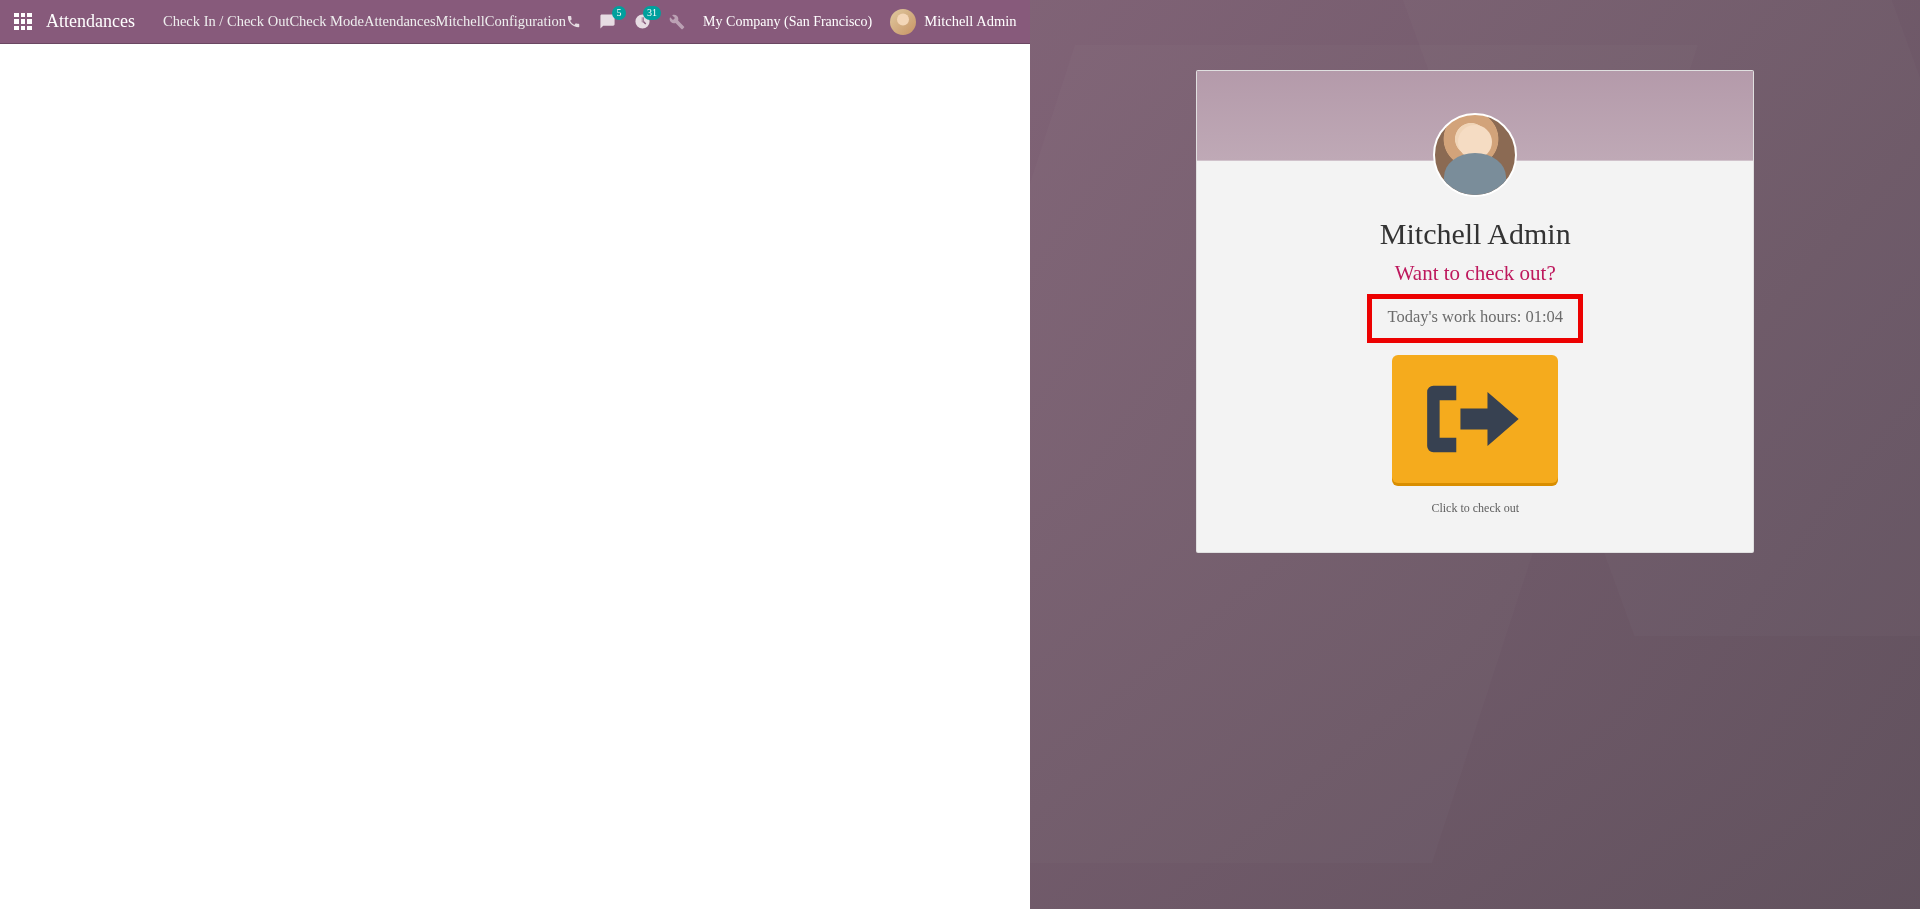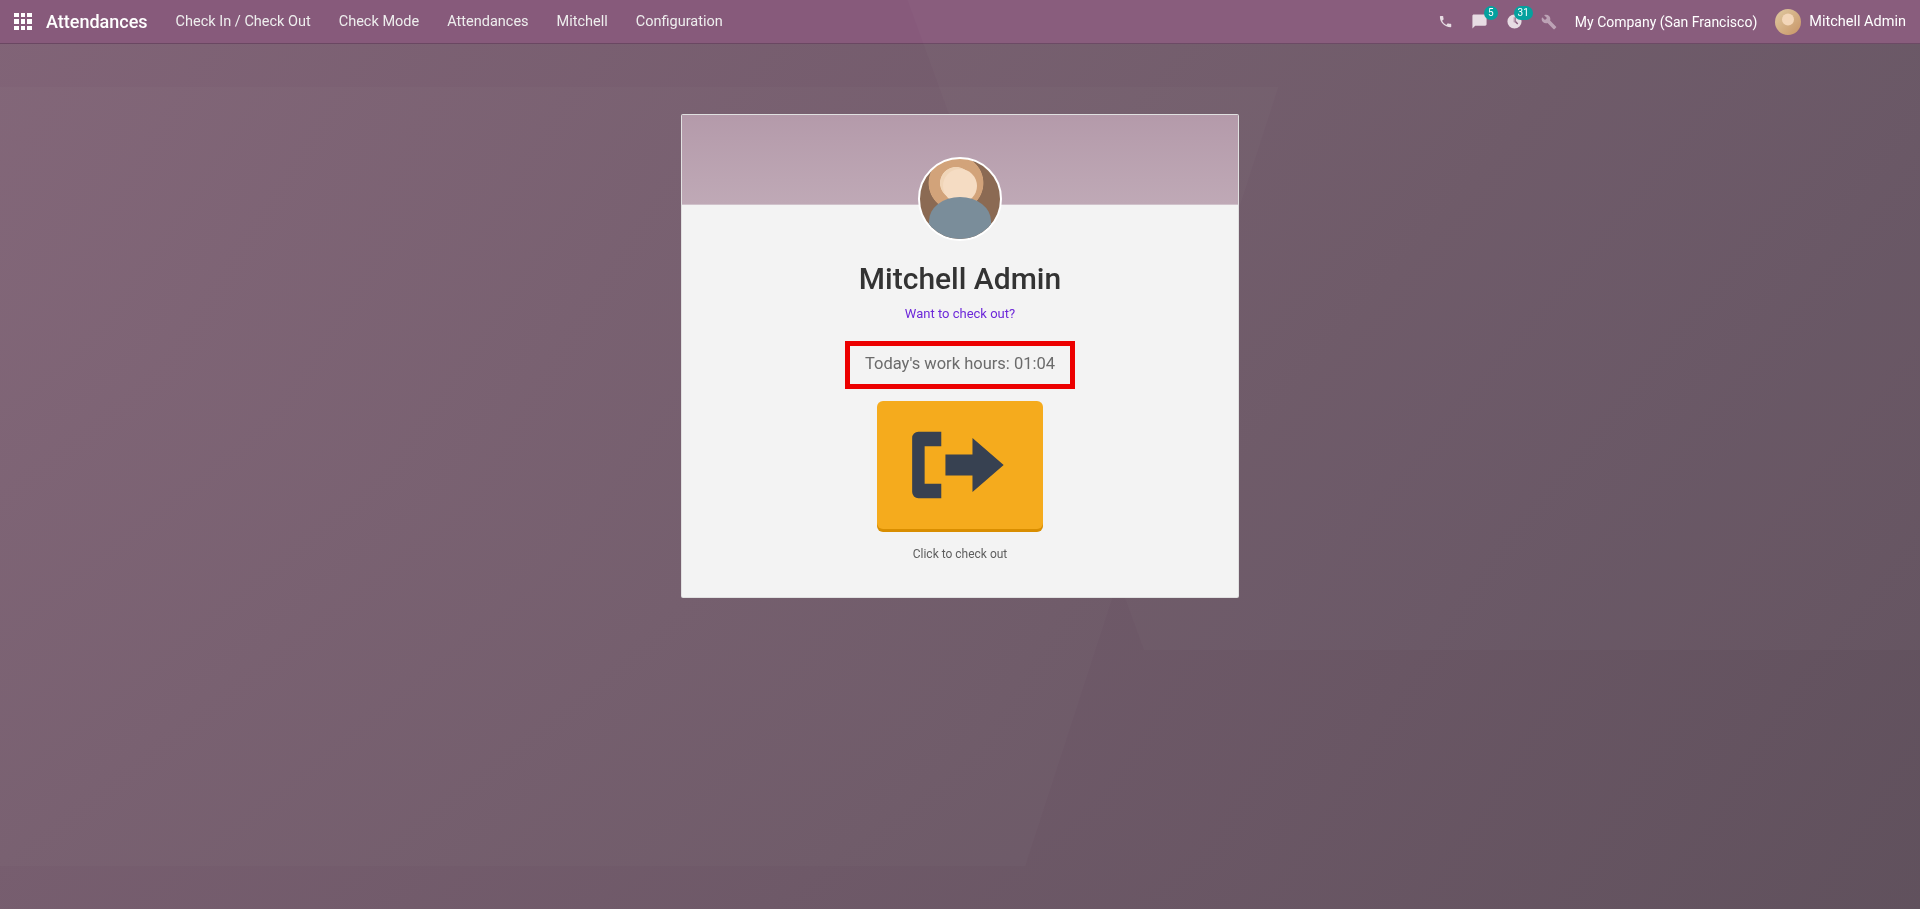--- a/index.html
+++ b/index.html
@@ -1,21 +1,21 @@
 <!DOCTYPE html>
 <html><head>
   <meta charset="utf-8">
   <style>
     * { box-sizing: border-box; margin: 0; padding: 0; }
     html, body { height: 100%; }
     body {
       font-family: -apple-system, BlinkMacSystemFont, "Segoe UI", Roboto, sans-serif;
       overflow: hidden;
     }
-    .app { display: flex; flex-direction: column; height: 100vh; }
+    .app { display: flex; flex-direction: row; height: 100vh; font-family: Liberation Serif, serif; }
 
     
     .topnav {
       background: #875a7b;
       color: #fff;
       height: 44px;
       display: flex;
       align-items: center;
       padding: 0 14px;
       font-size: 14.5px;
@@ -28,21 +28,21 @@
       gap: 2px;
       margin-right: 14px;
       cursor: pointer;
     }
     .apps-icon span {
       width: 4.5px; height: 4.5px; background: #fff;
     }
     .brand {
       font-size: 18px; font-weight: 500; margin-right: 28px;
     }
-    .menu { display: flex; gap: 28px; flex: 1; }
+    .menu { display: flex; flex: 1; }
     .menu a { color: #eee; text-decoration: none; cursor: pointer; }
     .right-section { display: flex; align-items: center; gap: 18px; }
     .icon-btn { position: relative; cursor: pointer; display: inline-flex; align-items: center; }
     .badge {
       position: absolute; top: -7px; right: -10px;
       background: #00a09d; color: #fff;
       font-size: 10px; padding: 1px 4px; border-radius: 8px;
       min-width: 14px; text-align: center;
       line-height: 12px;
     }
@@ -111,25 +111,25 @@
       background:#7a8d9a; transform:translateX(-50%);
     }
     .employee-name {
       margin-top: 20px;
       font-size: 30px;
       color: #333;
       font-weight: 500;
     }
     .prompt {
       margin-top: 10px;
-      font-size: 13px;
-      color: #6d28d9;
+      font-size: 21px;
+      color: #be185d;
     }
     .highlight-box {
-      margin-top: 20px;
+      margin-top: 8px;
       border: 5px solid #ec0000;
       padding: 8px 15px 11px;
     }
     .work-hours {
       font-size: 16.5px;
       color: #6b6b6b;
     }
     .big-button {
       margin-top: 12px;
       width: 166px; height: 128px;

